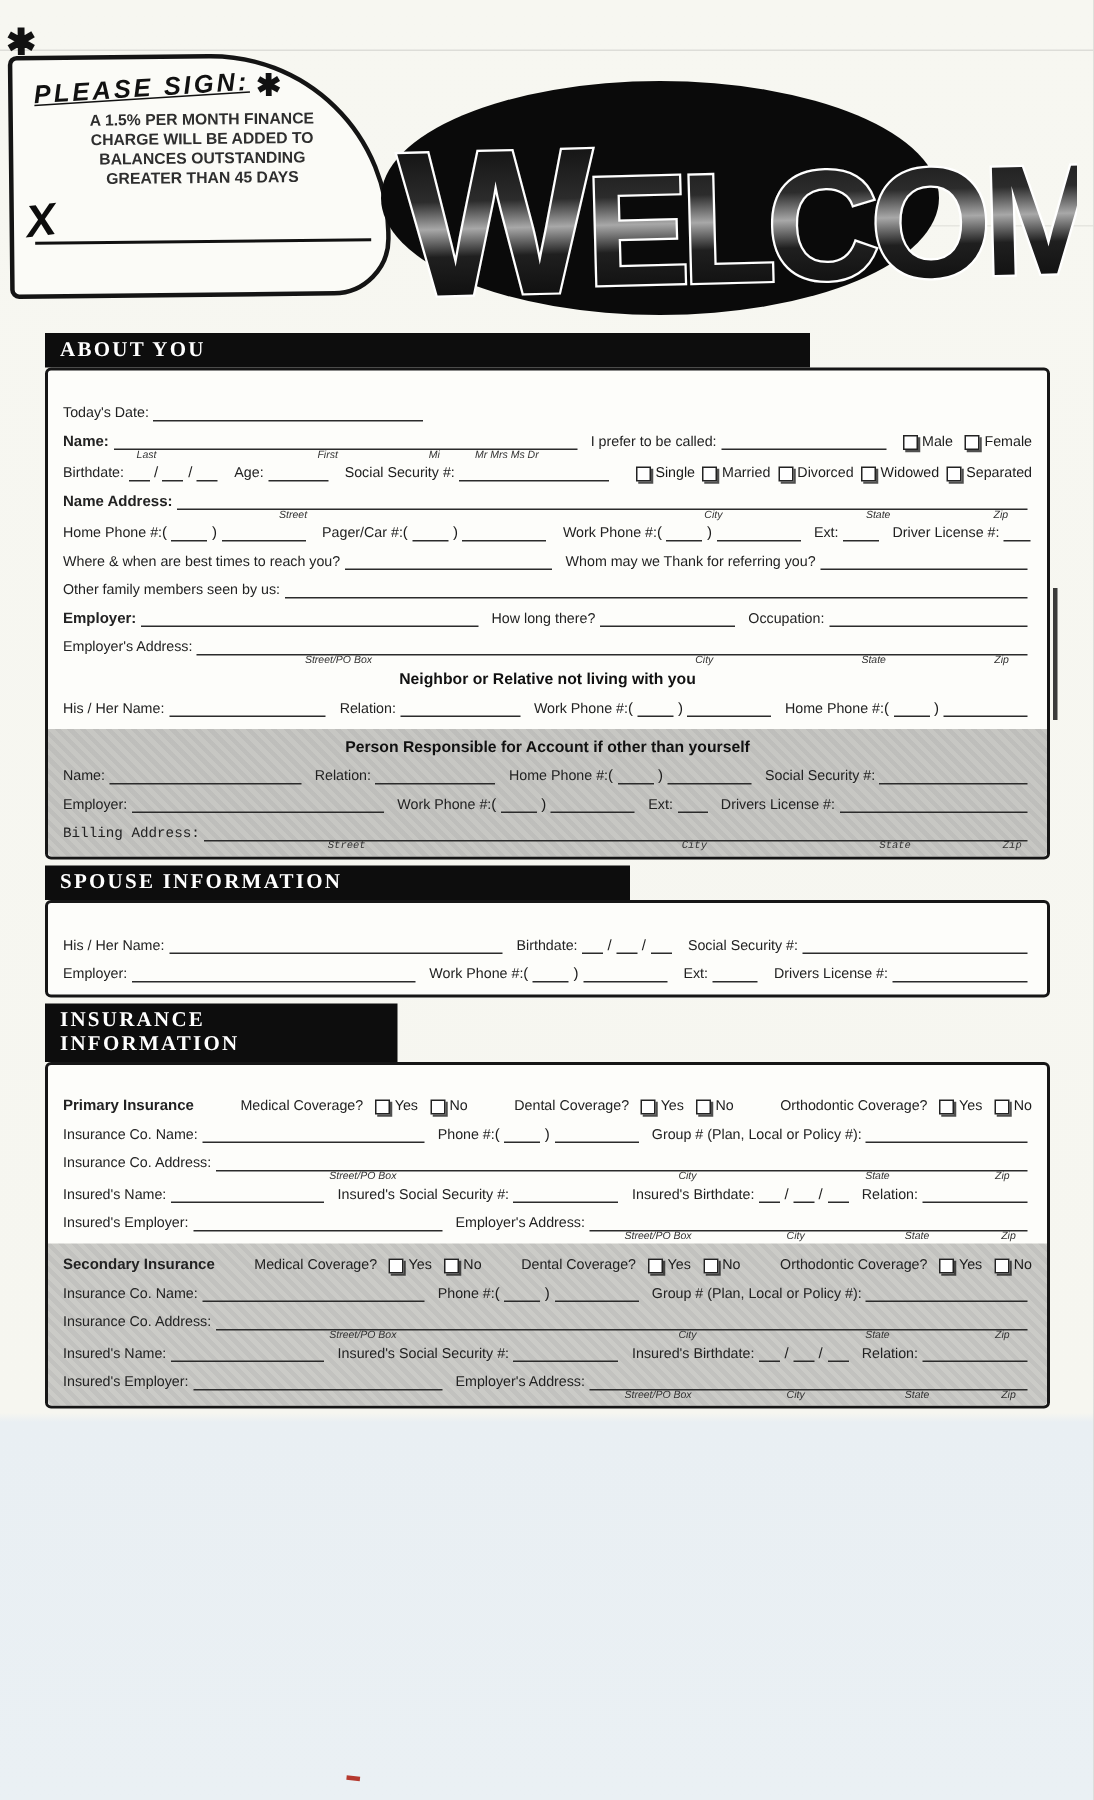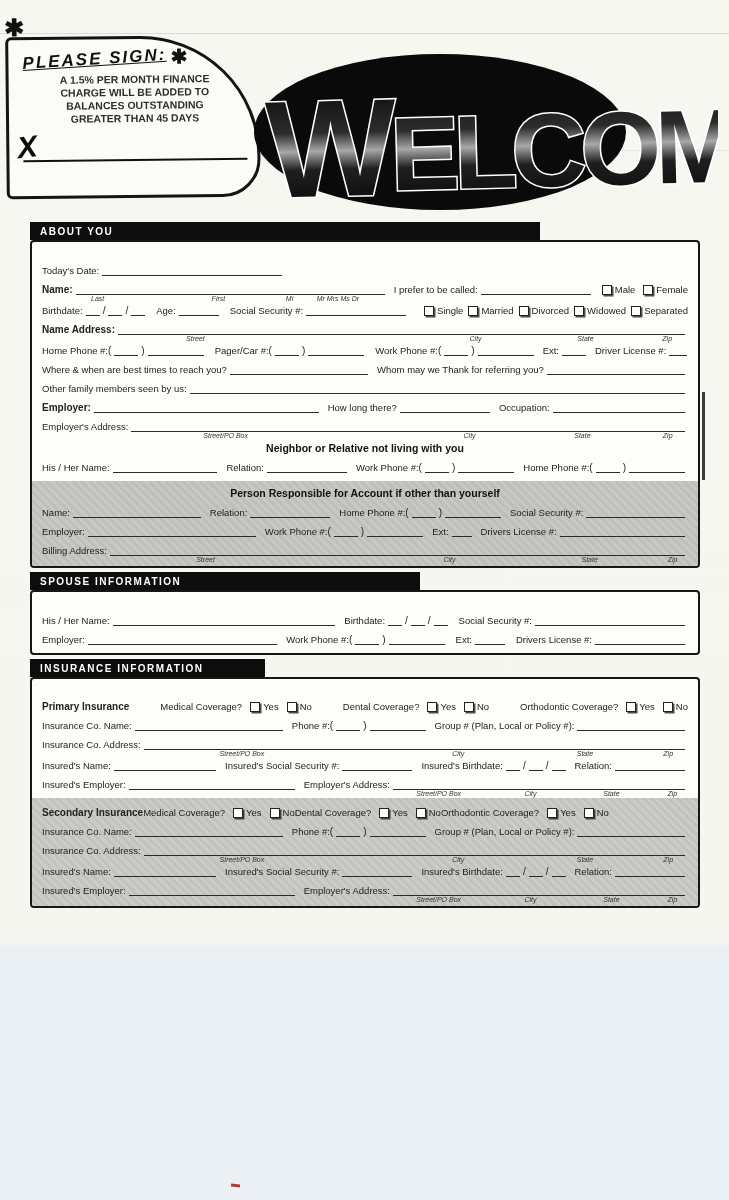--- a/index.html
+++ b/index.html
@@ -19,22 +19,22 @@
   .xmark{position:absolute;left:-6px;top:-12px;font-size:30px;font-weight:bold;font-style:italic;
          transform:rotate(-6deg);color:#0c0c0c;}
   
   .logo{position:absolute;left:248px;top:40px;width:470px;height:180px;}
   
   .artifact{position:absolute;background:#9a9a96;opacity:.28;}
   .edge-mark{position:absolute;left:702px;top:392px;width:3px;height:88px;background:#1a1a1a;opacity:.85;}
   .red-mark{position:absolute;left:231px;top:1184px;width:9px;height:3px;background:#b5392f;transform:rotate(6deg);}
   
   .form-col{position:absolute;left:30px;top:222px;width:670px;}
-  .bar{background:#0d0d0d;color:#fff;font-family:Liberation Sans, sans-serif;font-weight:bold;
-       font-size:10px;letter-spacing:1.5px;padding:4px 10px 3px 10px;box-sizing:border-box;}
+  .bar{background:#0d0d0d;color:#fff;font-family:Liberation Serif, serif;font-weight:bold;
+       font-size:14px;letter-spacing:1.5px;padding:4px 10px 3px 10px;box-sizing:border-box;}
   .fbox{border:2px solid #161616;border-radius:4px;background:#fdfdfa;padding:7px 10px 8px 10px;box-sizing:border-box;}
   .r{display:flex;align-items:flex-end;margin-top:8px;}
   .r.first{margin-top:16px;}
   .r.subsp{margin-bottom:10px;}
   .lbl{font-size:9.5px;line-height:10px;white-space:nowrap;color:#222;}
   .bold{font-weight:bold;font-size:10px;}
   .b{border-bottom:1.2px solid #2b2b2b;height:10px;position:relative;margin:0 3px;}
   .grow{flex:1 1 40px;min-width:18px;}
   .w16{flex:0 0 14px;} .w20{flex:0 0 20px;} .w24{flex:0 0 24px;} .w30{flex:0 0 30px;}
   .w40{flex:0 0 40px;} .w56{flex:0 0 56px;} .w70{flex:0 0 70px;} .w80{flex:0 0 80px;}
@@ -282,21 +282,21 @@
             <span class="b w24"></span>
             <span class="pt">)</span>
             <span class="b w56"></span>
           </span>
           <span class="lbl" style="margin-left:6px;">Ext:</span>
           <span class="b w20"></span>
           <span class="lbl" style="margin-left:6px;">Drivers License #:</span>
           <span class="b grow"></span>
         </div>
 
-        <div class="r subsp" style="margin-bottom:2px;">
+        <div class="r subsp" style="margin-bottom:2px;font-family:Liberation Mono, monospace;">
           <span class="lbl">Billing Address:</span>
           <span class="b grow">
             <i class="subl" style="left:15%;">Street</i>
             <i class="subl" style="left:58%;">City</i>
             <i class="subl" style="left:82%;">State</i>
             <i class="subl" style="left:97%;">Zip</i>
           </span>
         </div>
       </div>
     </div>
@@ -419,21 +419,21 @@
           <span class="b grow" style="flex-grow:1.6;">
             <i class="subl" style="left:8%;">Street/PO Box</i>
             <i class="subl" style="left:45%;">City</i>
             <i class="subl" style="left:72%;">State</i>
             <i class="subl" style="left:94%;">Zip</i>
           </span>
         </div>
       </div>
 
       <div class="grayblock2">
-        <div class="r" style="">
+        <div class="r" style="justify-content:space-between;">
           <span class="lbl bold">Secondary Insurance</span>
           <span style="display:flex;align-items:flex-end;">
             <span class="lbl">Medical Coverage?</span>
             <span class="cbg">
                 <span class="cbx"></span>
               <span class="cblbl">Yes</span>
               </span>
             <span class="cbg">
                 <span class="cbx"></span>
               <span class="cblbl">No</span>

